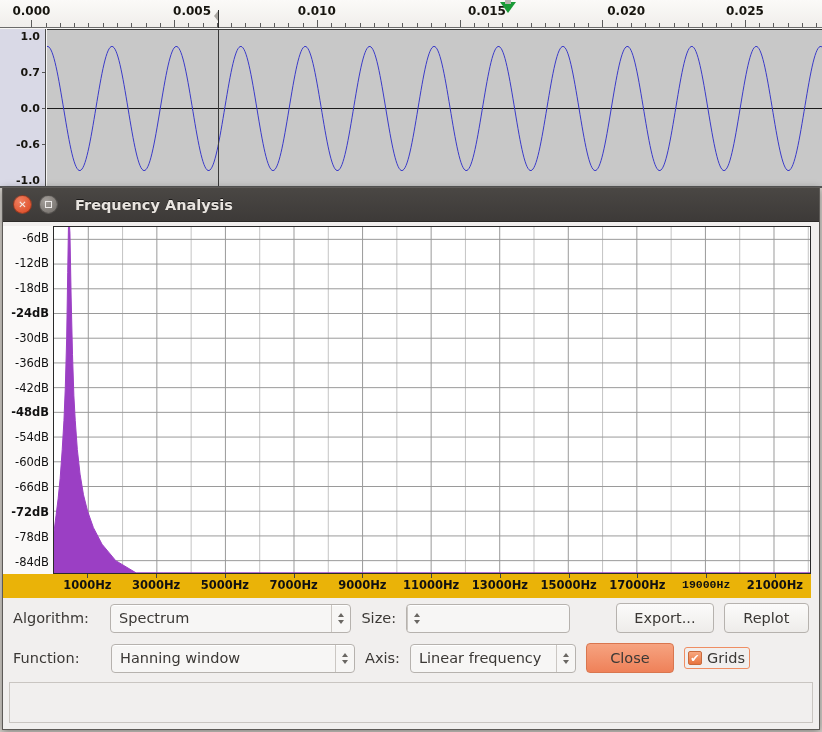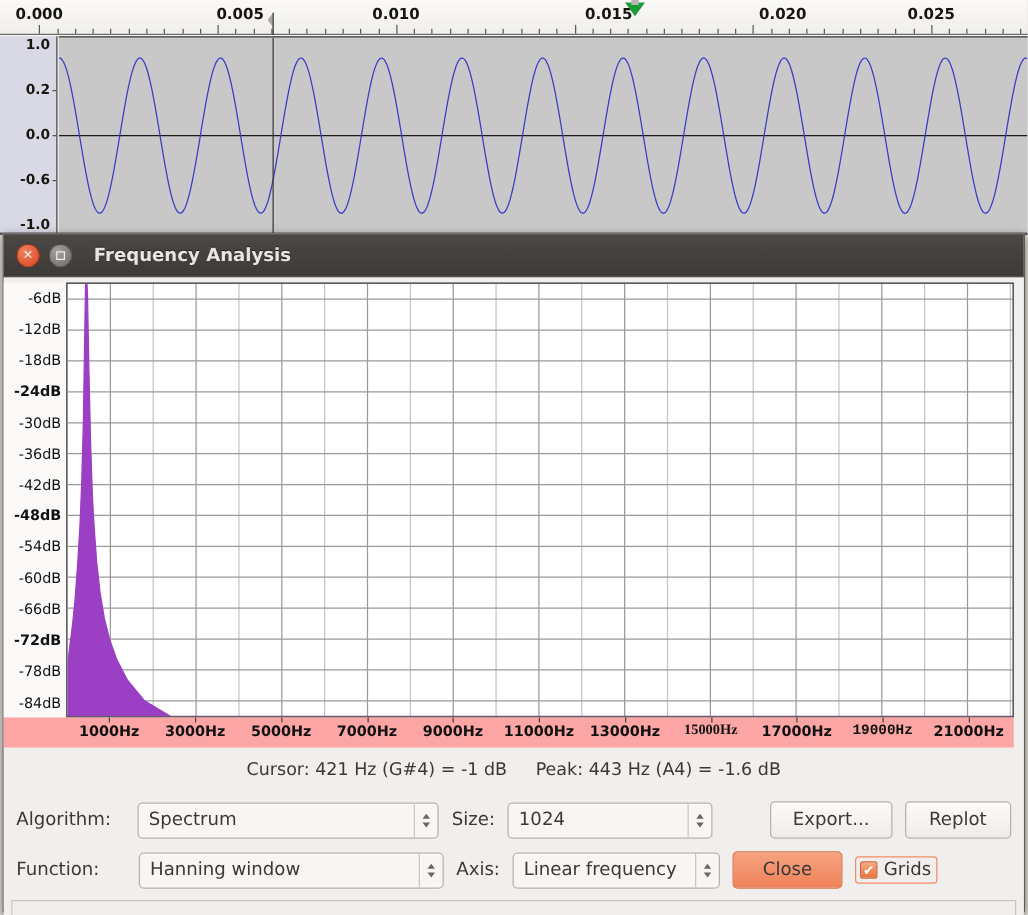--- a/index.html
+++ b/index.html
@@ -144,21 +144,21 @@
     position: absolute; left: 50px; top: 0; right: 0; bottom: 0;
     background: #ffffff;
     border: 1px solid #2a2a2a;
     overflow: hidden;
   }
   #plot-svg { display: block; width: 100%; height: 100%; }
 
   
   #freq-axis {
     position: relative; flex: none; height: 24px;
-    margin: 0 8px 0 0; background: #fca5a5;
+    margin: 0 8px 0 0; background: #eab308;
   }
   .hz-label {
     position: absolute; top: 4px;
     font-size: 11.5px; font-weight: bold; color: #111;
     transform: translateX(-50%); white-space: nowrap;
   }
   .hz-tick { position: absolute; top: 0; width: 1px; height: 4px; background: #444; }
 
   
   #status-line {
@@ -310,21 +310,21 @@
       </div>
     <div id="ruler-cursor" style="left: 214.344px;">
       <div class="flag"></div>
         <div class="bar"></div>
     </div>
     <div id="playhead-marker" style="left: 508.042px;"></div>
   </div>
 
   <div id="vruler">
       <div class="vr-label" style="top: 7px;">1.0</div>
-      <div class="vr-label" style="top: 43px;">0.2</div>
+      <div class="vr-label" style="top: 43px;">0.7</div>
       <div class="vr-tick" style="top: 43px;"></div>
       <div class="vr-label" style="top: 79px;">0.0</div>
       <div class="vr-tick" style="top: 79px;"></div>
       <div class="vr-label" style="top: 115px;">-0.6</div>
       <div class="vr-tick" style="top: 115px;"></div>
       <div class="vr-label" style="top: 151px;">-1.0</div>
     </div>
 
   <div id="wave-wrap">
     <svg id="wave-svg" viewBox="0 0 775 158" preserveAspectRatio="none">
@@ -422,49 +422,43 @@
         <div class="hz-label" style="left: 221.882px;">5000Hz</div>
         <div class="hz-tick" style="left: 290.635px;"></div>
         <div class="hz-label" style="left: 290.635px;">7000Hz</div>
         <div class="hz-tick" style="left: 359.388px;"></div>
         <div class="hz-label" style="left: 359.388px;">9000Hz</div>
         <div class="hz-tick" style="left: 428.141px;"></div>
         <div class="hz-label" style="left: 428.141px;">11000Hz</div>
         <div class="hz-tick" style="left: 496.893px;"></div>
         <div class="hz-label" style="left: 496.893px;">13000Hz</div>
         <div class="hz-tick" style="left: 565.646px;"></div>
-        <div class="hz-label" style="left: 565.646px; font-family: Liberation Serif, serif;">15000Hz</div>
+        <div class="hz-label" style="left: 565.646px;">15000Hz</div>
         <div class="hz-tick" style="left: 634.399px;"></div>
         <div class="hz-label" style="left: 634.399px;">17000Hz</div>
         <div class="hz-tick" style="left: 703.152px;"></div>
         <div class="hz-label" style="left: 703.152px; font-family: Liberation Mono, monospace;">19000Hz</div>
         <div class="hz-tick" style="left: 771.905px;"></div>
         <div class="hz-label" style="left: 771.905px;">21000Hz</div>
       </div>
 
-    <div id="status-line">
-      <span>Cursor: 421 Hz (G#4) = -1 dB</span>
-      <span class="gap"></span>
-      <span>Peak: 443 Hz (A4) = -1.6 dB</span>
-    </div>
 
     <div id="controls">
 
       <div class="ctrl-row">
         <span class="ctrl-label" id="lbl-algorithm">Algorithm:</span>
         <div class="combo" id="combo-algorithm">
           <span class="val">Spectrum</span>
           <span class="spin">
               <i class="up"></i>
               <i class="dn"></i>
             </span>
         </div>
         <span class="ctrl-label">Size:</span>
         <div class="combo" id="combo-size">
-          <span class="val">1024</span>
           <span class="spin">
               <i class="up"></i>
               <i class="dn"></i>
             </span>
         </div>
         <div class="btn" id="btn-export">Export...</div>
         <div class="btn" id="btn-replot">Replot</div>
       </div>
 
       <div class="ctrl-row">

